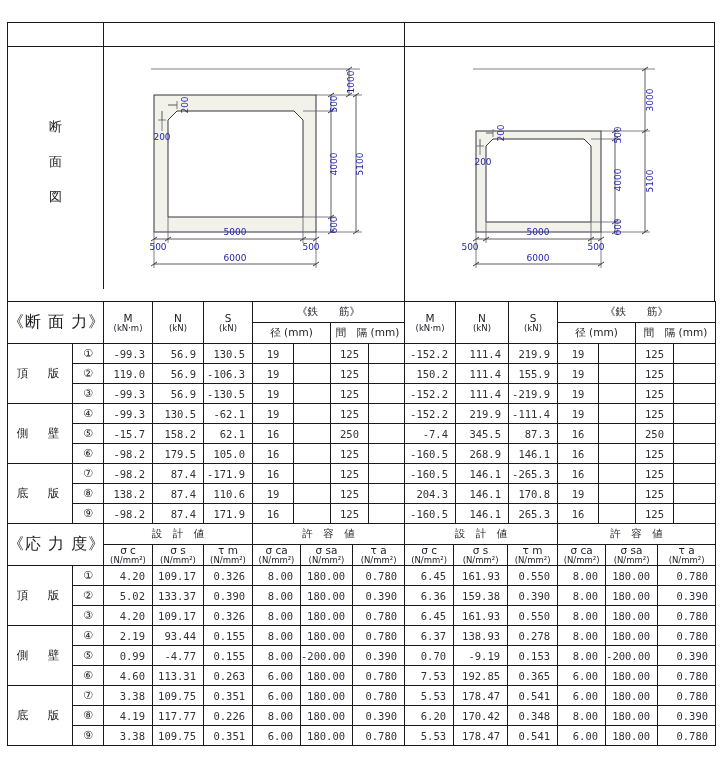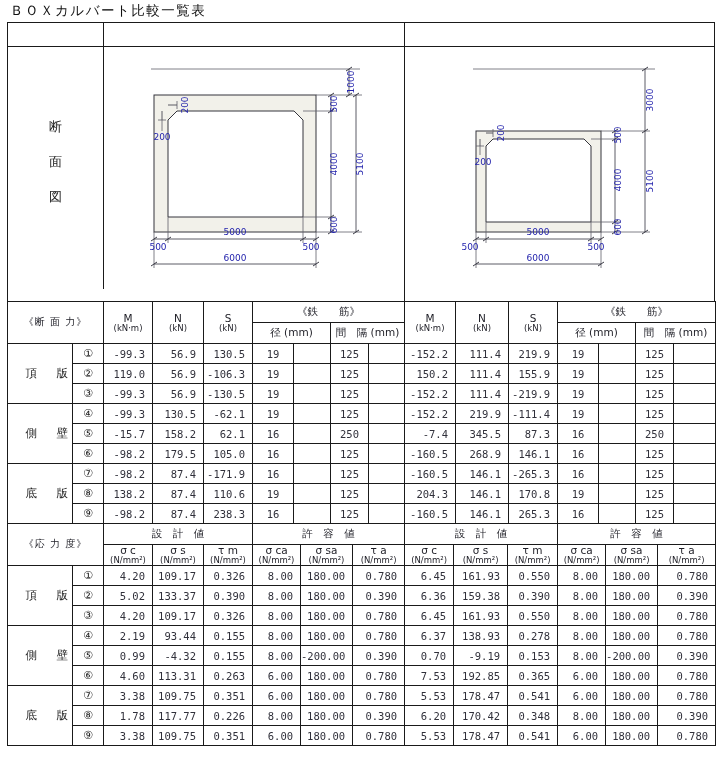--- a/index.html
+++ b/index.html
@@ -17,43 +17,42 @@
   #diagrow{display:grid;grid-template-columns:96px 301px 311px;height:256px;}
   #diagrow>div{border-right:1px solid #1a1a1a;position:relative;}
   #diagrow>div:last-child{border-right:none;}
   #figlabel{display:flex;flex-direction:column;align-items:center;justify-content:center;
             gap:17px;font-size:13px;color:#222;transform:translateY(-12px);}
   
   table{border-collapse:collapse;table-layout:fixed;width:708px;}
   td,th{box-sizing:border-box;border:1px solid #1a1a1a;padding:0;overflow:hidden;
         font-weight:normal;white-space:nowrap;}
   thead th{font-size:10.5px;color:#1c1c24;text-align:center;vertical-align:middle;line-height:1.05;}
-  .sect{font-size:10px;letter-spacing:1px;}
+  .sect{font-size:16px;letter-spacing:1px;}
   .unit{font-size:8.5px;color:#1c1c24;}
   tbody tr{height:20px;}
   .h21{height:21px;}
   .num{font-family:"DejaVu Sans Mono",monospace;font-size:10.5px;text-align:right;
        padding-right:7px;color:#30303a;}
   .ctr{font-family:"DejaVu Sans Mono",monospace;font-size:10.5px;text-align:center;color:#30303a;}
   .cno{text-align:center;font-size:11px;color:#222;}
-  .glabel{text-align:right;font-size:11.5px;letter-spacing:4px;color:#222;}
+  .glabel{text-align:center;font-size:11.5px;letter-spacing:4px;color:#222;}
   
   svg{position:absolute;left:0;top:0;}
   .wall{fill:#f2f1ea;stroke:#35353d;stroke-width:1;}
   .hole{fill:#ffffff;stroke:#35353d;stroke-width:1;}
   .ext{stroke:#60606a;stroke-width:0.8;}
   .dim{stroke:#4a4a55;stroke-width:0.9;}
   .tick{stroke:#3a3a45;stroke-width:1;}
   .dtxt{font-family:"DejaVu Sans",sans-serif;font-size:9px;fill:#2424ad;}
 </style>
 </head>
 <body>
 
 <div id="page">
-  <div id="title">ＢＯＸカルバート比較一覧表</div>
 
   <div id="frame">
 
     <div id="emptyrow" class="blk">
       <div class="c"></div>
       <div class="c"></div>
       <div class="c"></div>
     </div>
 
     <div id="diagrow" class="blk mt">
@@ -365,21 +364,21 @@
             <td class="num">170.8</td>
             <td class="ctr">19</td>
             <td class="ctr"></td>
             <td class="ctr">125</td>
             <td class="ctr"></td>
           </tr>
           <tr>
             <td class="cno">⑨</td>
             <td class="num">-98.2</td>
             <td class="num">87.4</td>
-            <td class="num">238.3</td>
+            <td class="num">171.9</td>
             <td class="ctr">16</td>
             <td class="ctr"></td>
             <td class="ctr">125</td>
             <td class="ctr"></td>
             <td class="num">-160.5</td>
             <td class="num">146.1</td>
             <td class="num">265.3</td>
             <td class="ctr">16</td>
             <td class="ctr"></td>
             <td class="ctr">125</td>
@@ -523,21 +522,21 @@
             <td class="num">6.37</td>
             <td class="num">138.93</td>
             <td class="num">0.278</td>
             <td class="num">8.00</td>
             <td class="num">180.00</td>
             <td class="num">0.780</td>
           </tr>
           <tr>
             <td class="cno">⑤</td>
             <td class="num">0.99</td>
-            <td class="num">-4.32</td>
+            <td class="num">-4.77</td>
             <td class="num">0.155</td>
             <td class="num">8.00</td>
             <td class="num">-200.00</td>
             <td class="num">0.390</td>
             <td class="num">0.70</td>
             <td class="num">-9.19</td>
             <td class="num">0.153</td>
             <td class="num">8.00</td>
             <td class="num">-200.00</td>
             <td class="num">0.390</td>
@@ -568,21 +567,21 @@
             <td class="num">0.780</td>
             <td class="num">5.53</td>
             <td class="num">178.47</td>
             <td class="num">0.541</td>
             <td class="num">6.00</td>
             <td class="num">180.00</td>
             <td class="num">0.780</td>
           </tr>
           <tr>
             <td class="cno">⑧</td>
-            <td class="num">1.78</td>
+            <td class="num">4.19</td>
             <td class="num">117.77</td>
             <td class="num">0.226</td>
             <td class="num">8.00</td>
             <td class="num">180.00</td>
             <td class="num">0.390</td>
             <td class="num">6.20</td>
             <td class="num">170.42</td>
             <td class="num">0.348</td>
             <td class="num">8.00</td>
             <td class="num">180.00</td>

